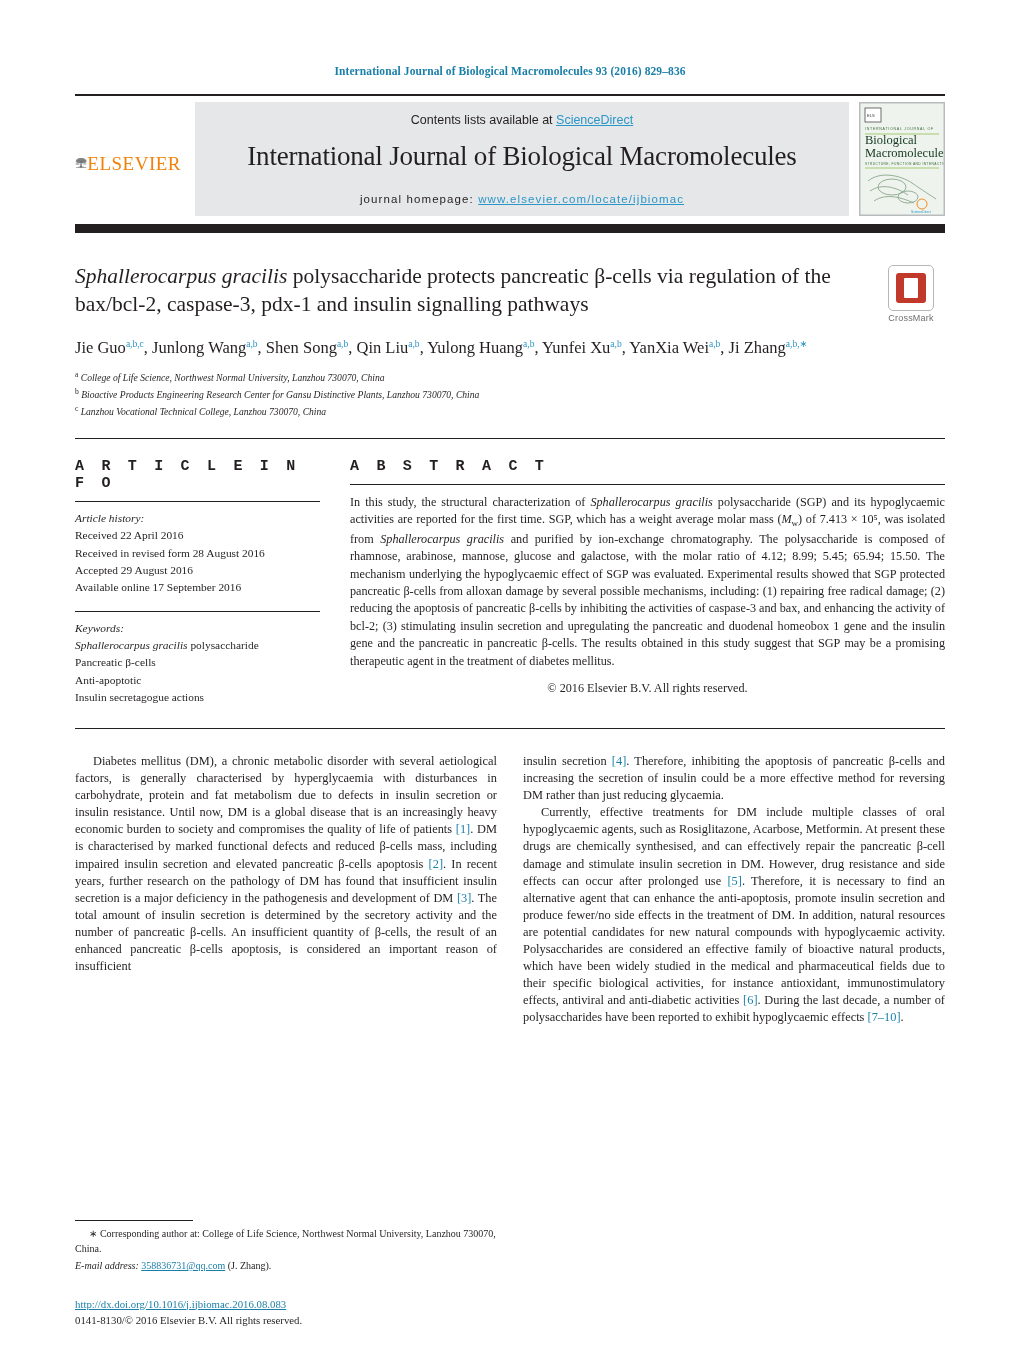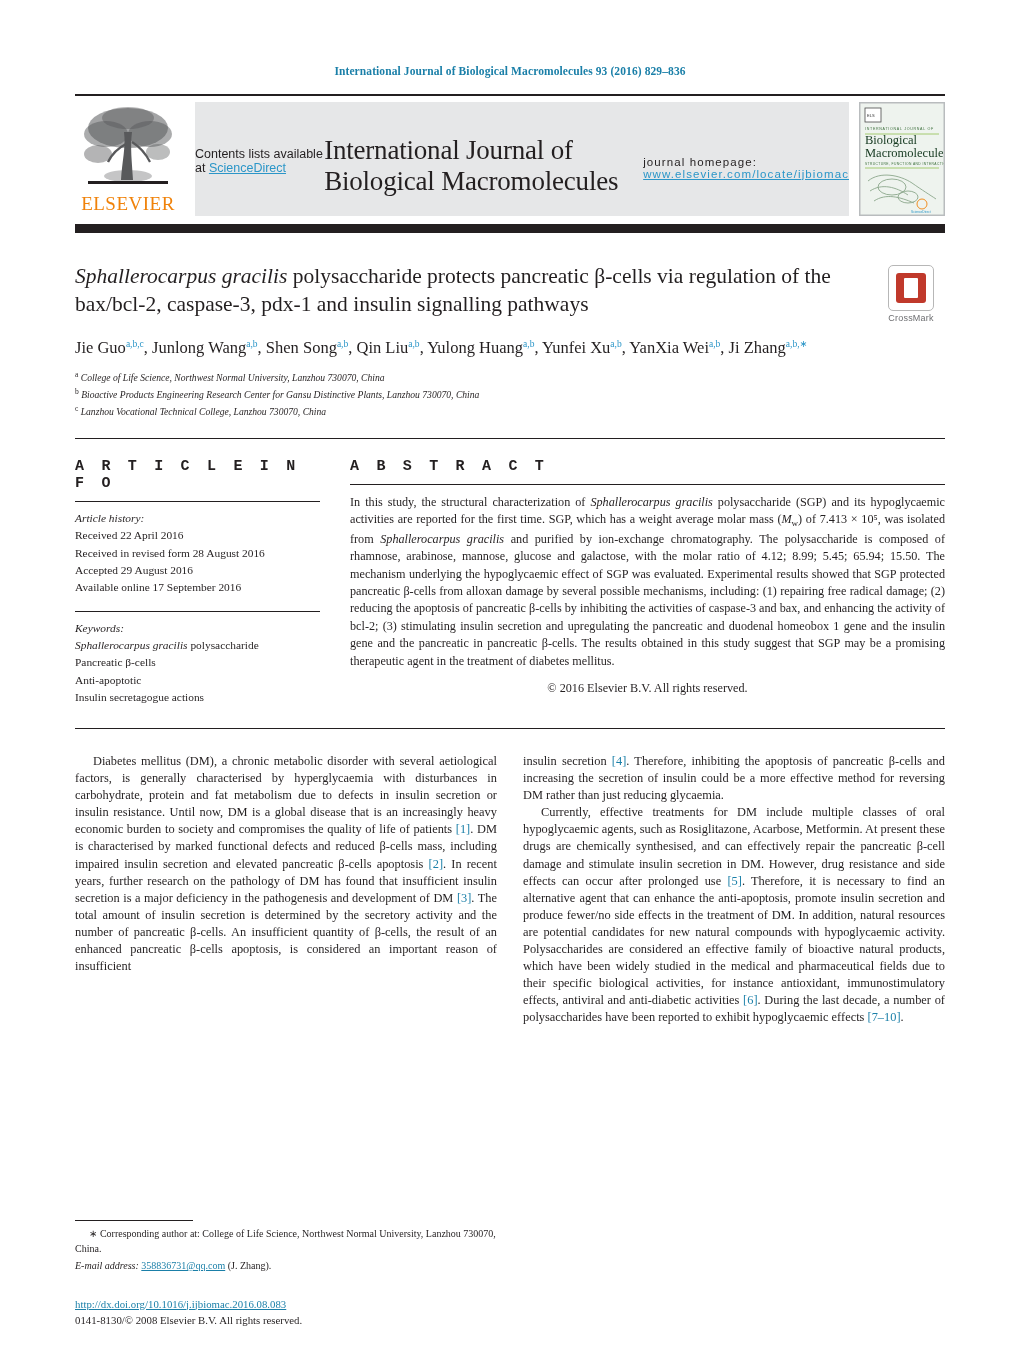--- a/index.html
+++ b/index.html
@@ -40,41 +40,40 @@
     margin-top: 17px;
     border-top: 2.2px solid #231f20;
     display: flex;
     align-items: stretch;
     height: 128px;
   }
   .elsevier-logo {
     width: 106px;
     flex: 0 0 106px;
     display: flex;
-    flex-direction: column;
     align-items: center;
     justify-content: flex-start;
     padding-top: 6px;
     box-sizing: border-box;
   }
   .tree-svg { display:block; }
   .elsevier-word {
     color: #f0820a;
     font-family: "Liberation Serif", serif;
     font-size: 19px;
     letter-spacing: 0.5px;
     margin-top: 1px;
   }
 
   .journal-band {
     flex: 1 1 auto;
     background: #e6e7e8;
     margin: 6px 10px 8px 14px;
     display: flex;
-    flex-direction: row;
+    flex-direction: column;
     justify-content: center;
     align-items: center;
     position: relative;
   }
   .contents-line {
     font-family: "Liberation Sans", sans-serif;
     font-size: 12.5px;
     color: #231f20;
     margin-top: 4px;
   }
@@ -432,16 +431,16 @@
     </div>
     <div class="footnote indent" style="margin-top:2px;">
       <span class="em">E-mail address:</span>
       <a class="link" href="#">358836731@qq.com</a>
       <span>(J. Zhang).</span>
     </div>
   </div>
 
   <div class="doi-block">
     <div><a class="doi" href="#">http://dx.doi.org/10.1016/j.ijbiomac.2016.08.083</a></div>
-    <div>0141-8130/© 2008 Elsevier B.V. All rights reserved.</div>
+    <div>0141-8130/© 2016 Elsevier B.V. All rights reserved.</div>
   </div>
 
 </div>
 
 </body></html>

